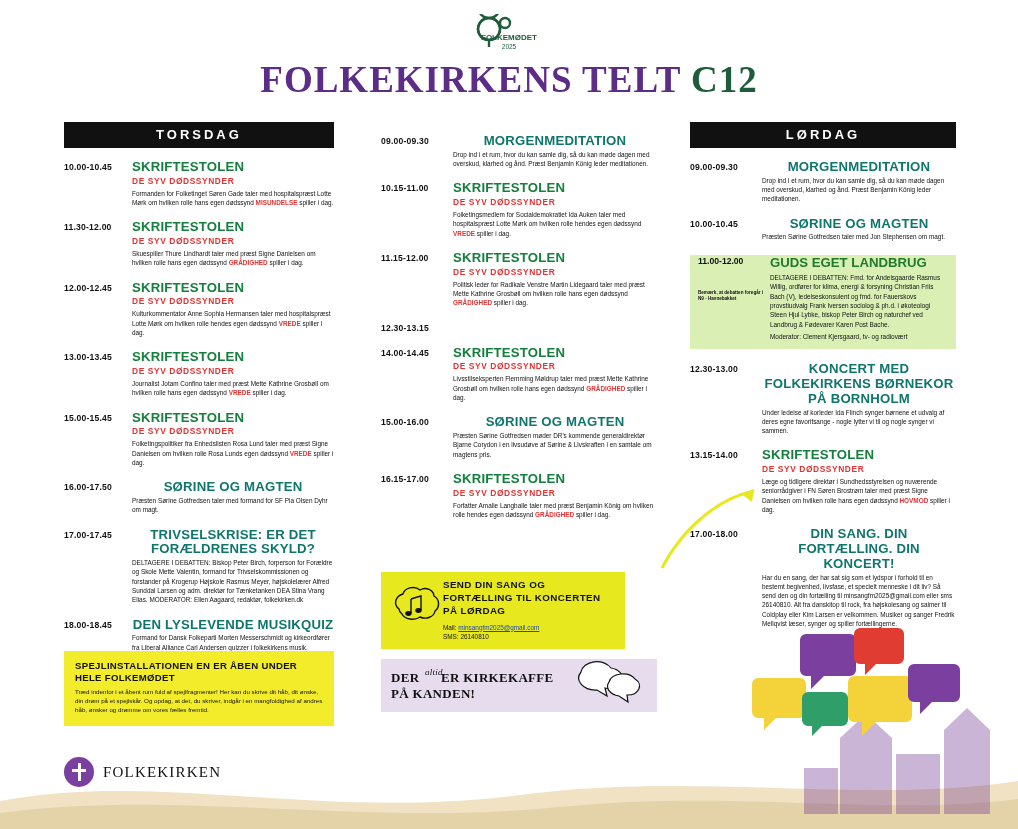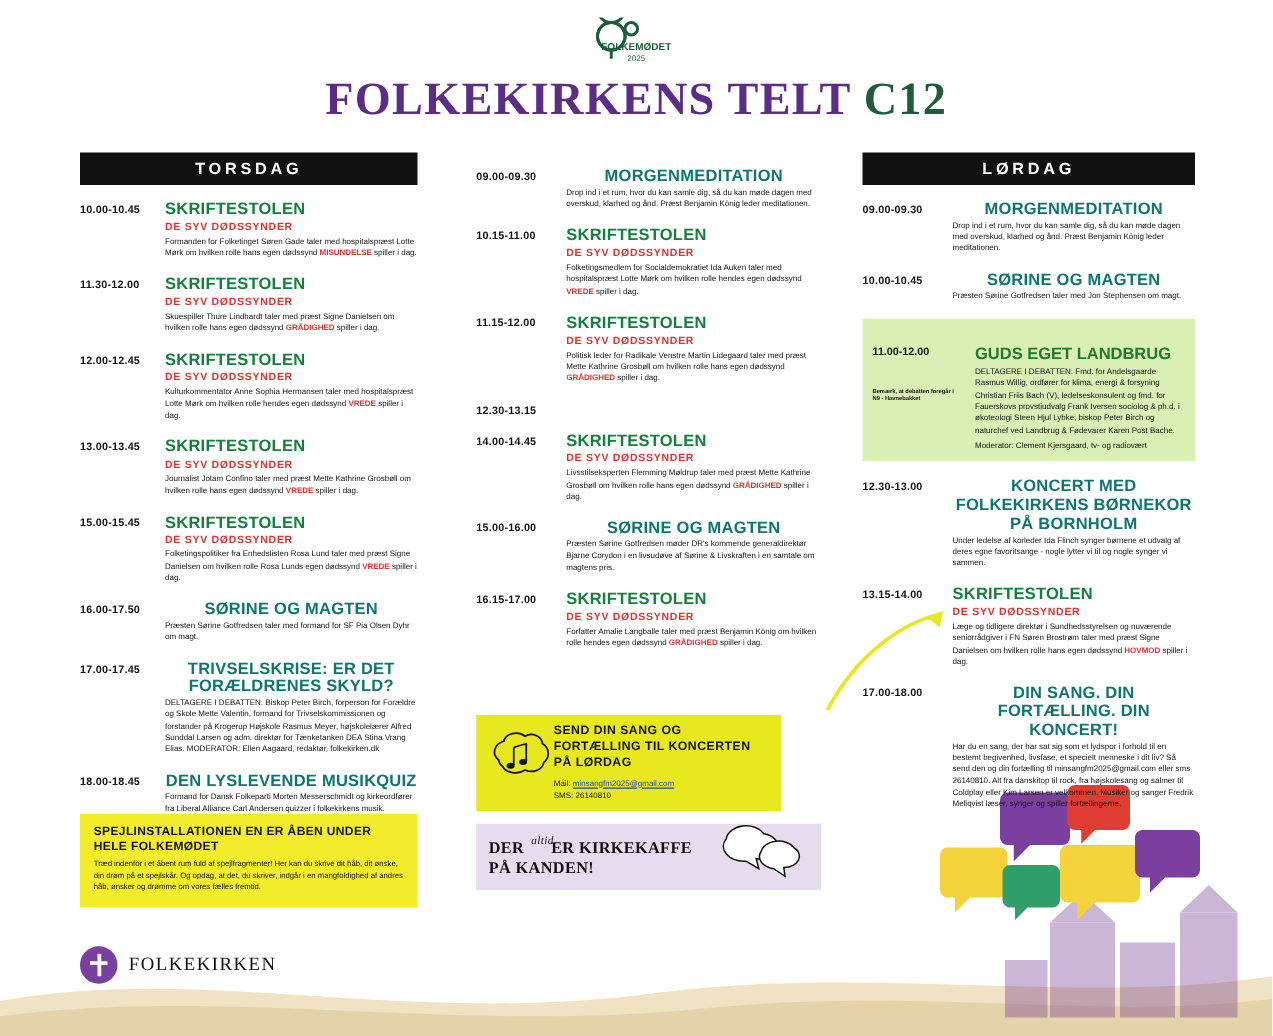--- a/index.html
+++ b/index.html
@@ -75,24 +75,23 @@
     letter-spacing:.6px; margin-bottom:3px;
   }
   .evDesc {
     font-size:6.4px; line-height:1.45; color:#111111;
   }
   .evDesc .hl { color:#e23232; font-weight:bold; }
 
   
   .greenBox {
     background:#d9efb4;
-    padding:21px 8px 8px 8px;
+    padding:1px 8px 8px 8px;
     display:flex;
     margin-bottom:13px;
-    gap:10px;
   }
   .greenBox .gTime {
     width:72px; flex:0 0 72px;
     font-size:8.6px; font-weight:bold; color:#111;
   }
   .greenBox .gNote {
     font-size:4.6px; line-height:1.3; color:#111; margin-top:24px;
     font-weight:bold;
   }
   .greenBox .gTitle {

